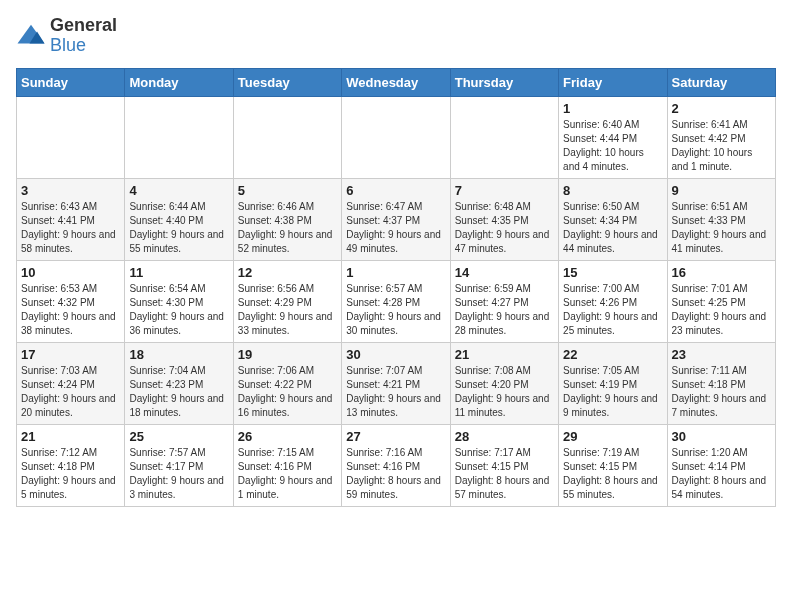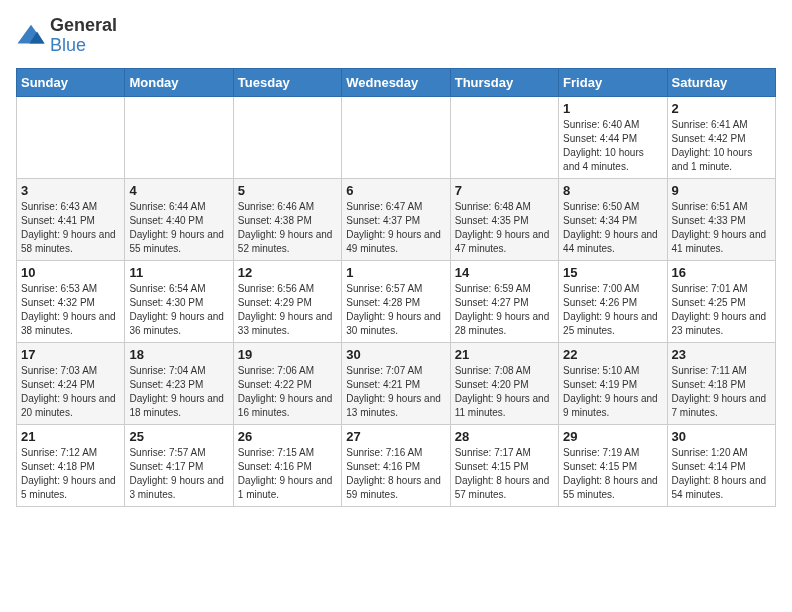--- a/index.html
+++ b/index.html
@@ -257,21 +257,21 @@
 Daylight: 9 hours and 13 minutes.</div>
         </td>
         <td>
           <span class="day-num">21</span>
           <div class="day-info">Sunrise: 7:08 AM
 Sunset: 4:20 PM
 Daylight: 9 hours and 11 minutes.</div>
         </td>
         <td>
           <span class="day-num">22</span>
-          <div class="day-info">Sunrise: 5:10 AM
+          <div class="day-info">Sunrise: 7:05 AM
 Sunset: 4:19 PM
 Daylight: 9 hours and 9 minutes.</div>
         </td>
         <td>
           <span class="day-num">23</span>
           <div class="day-info">Sunrise: 7:11 AM
 Sunset: 4:18 PM
 Daylight: 9 hours and 7 minutes.</div>
         </td>
       </tr>

